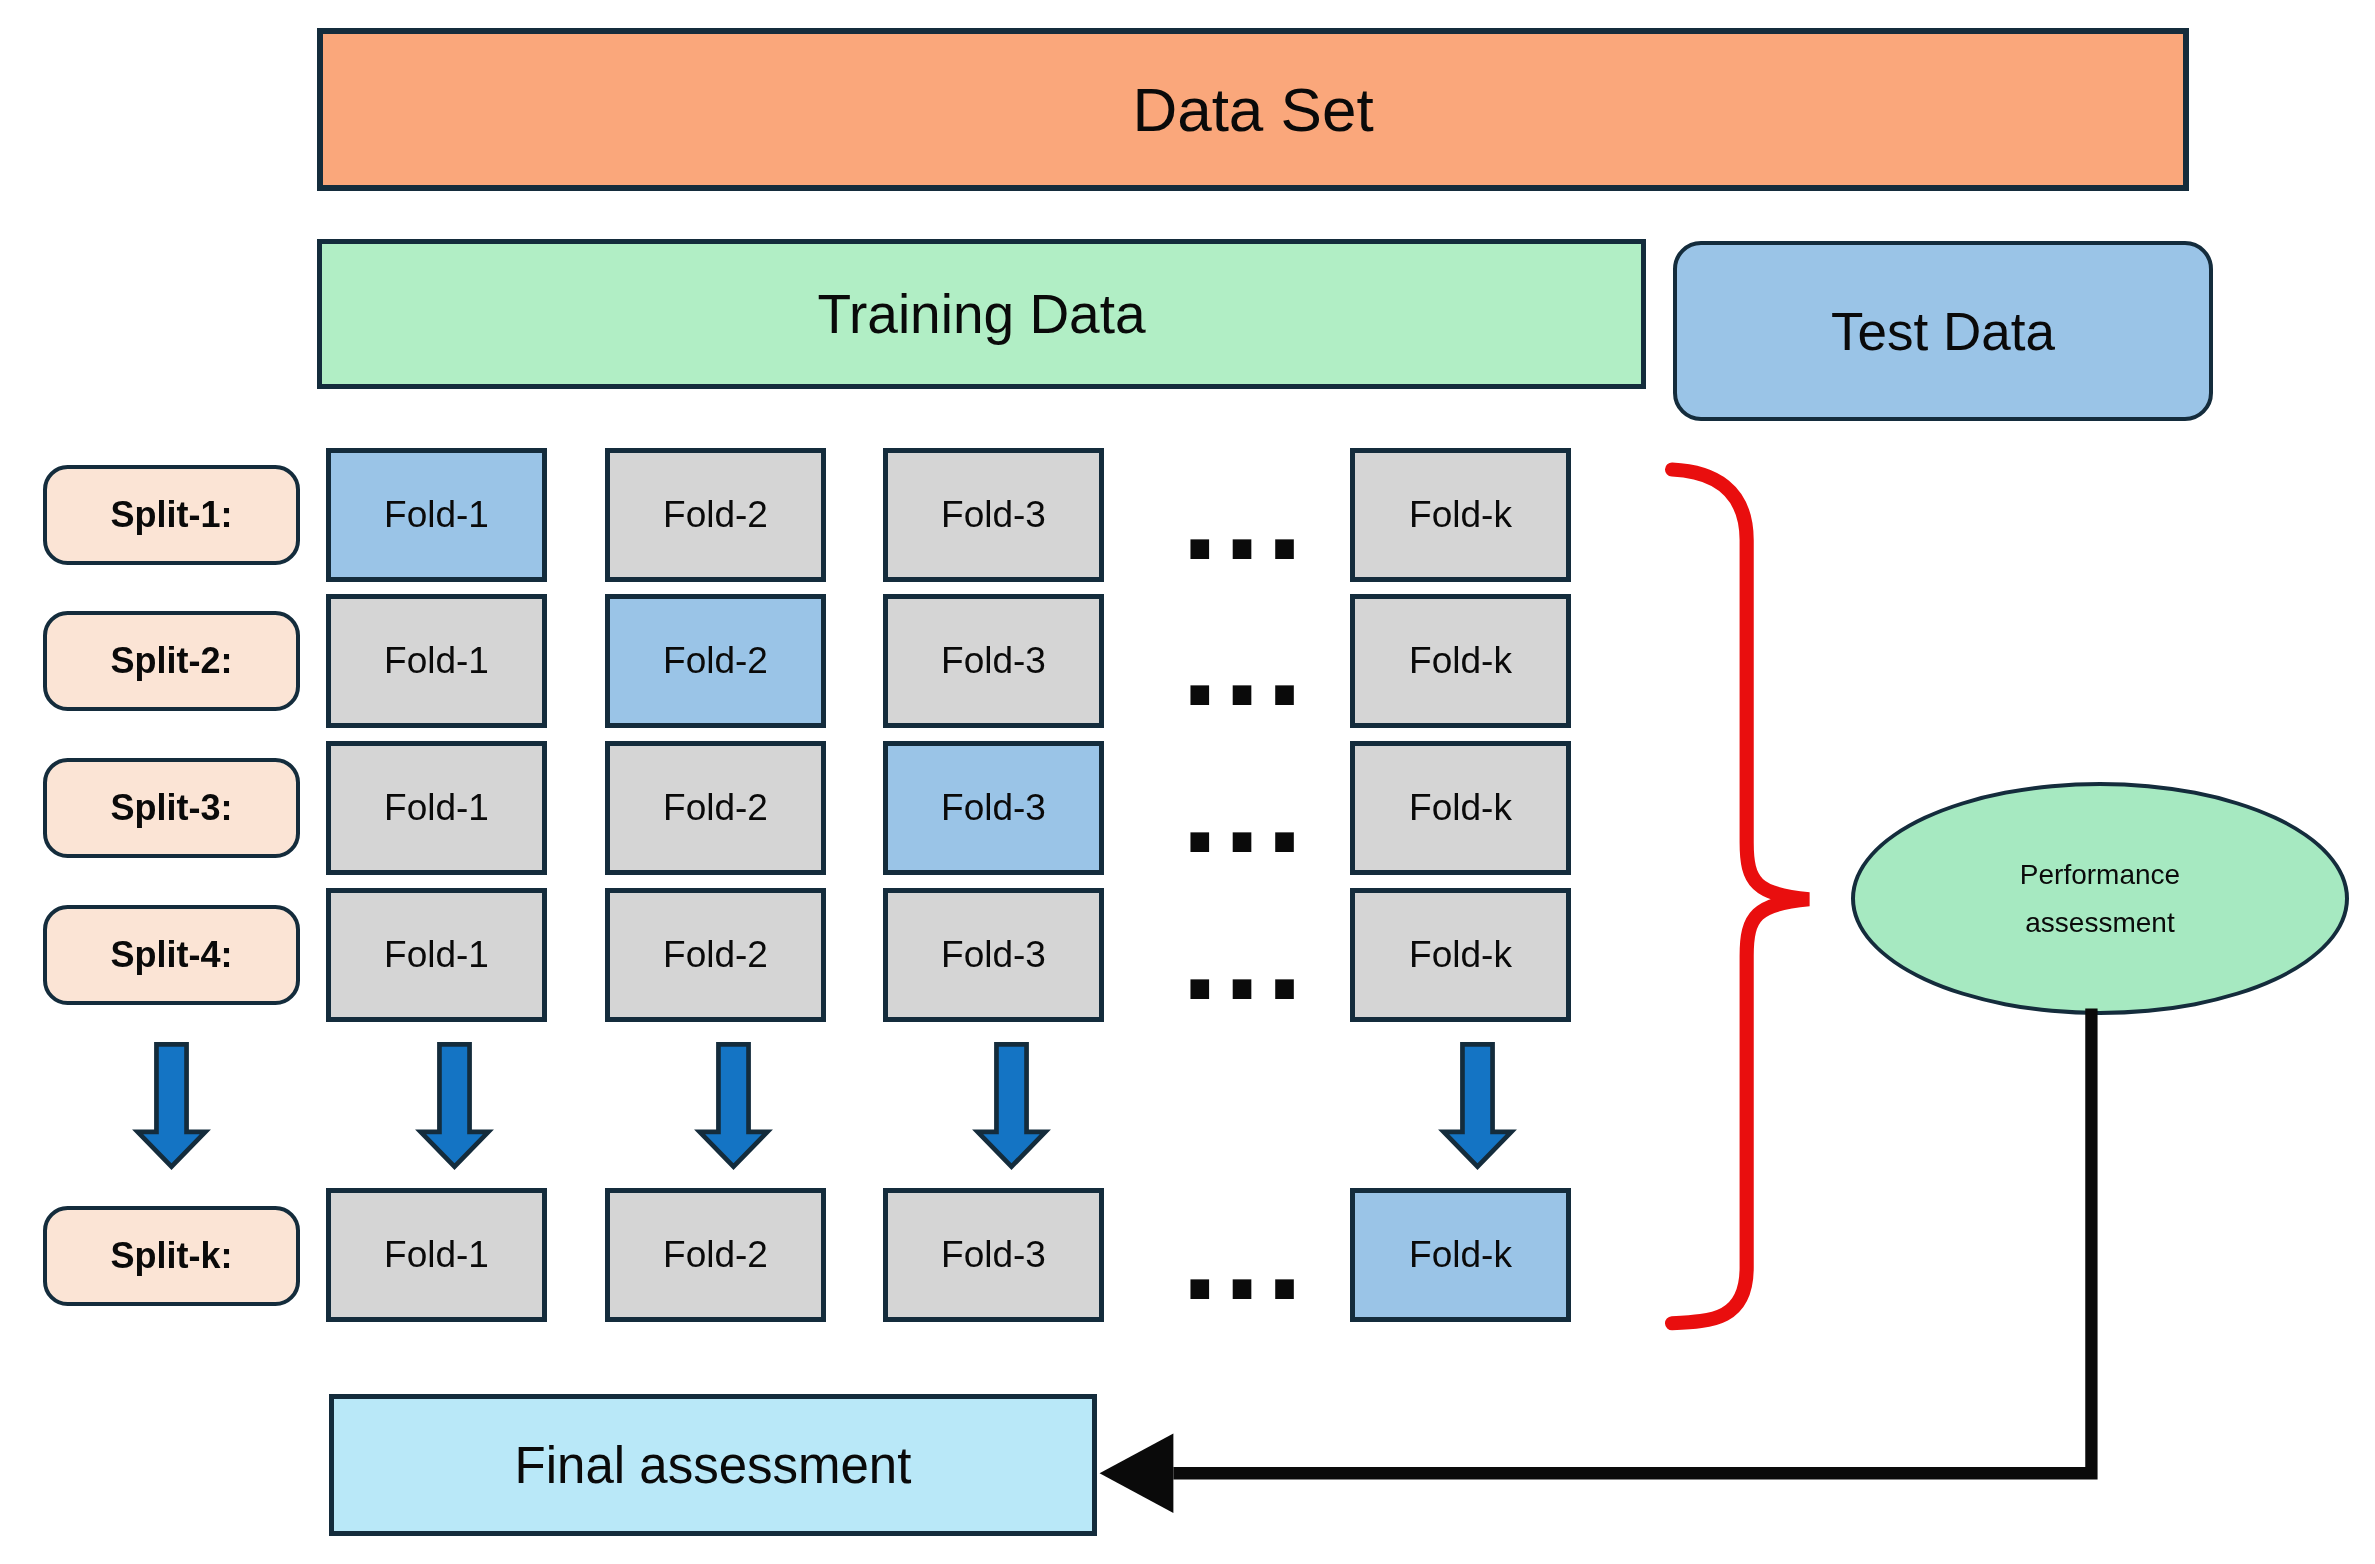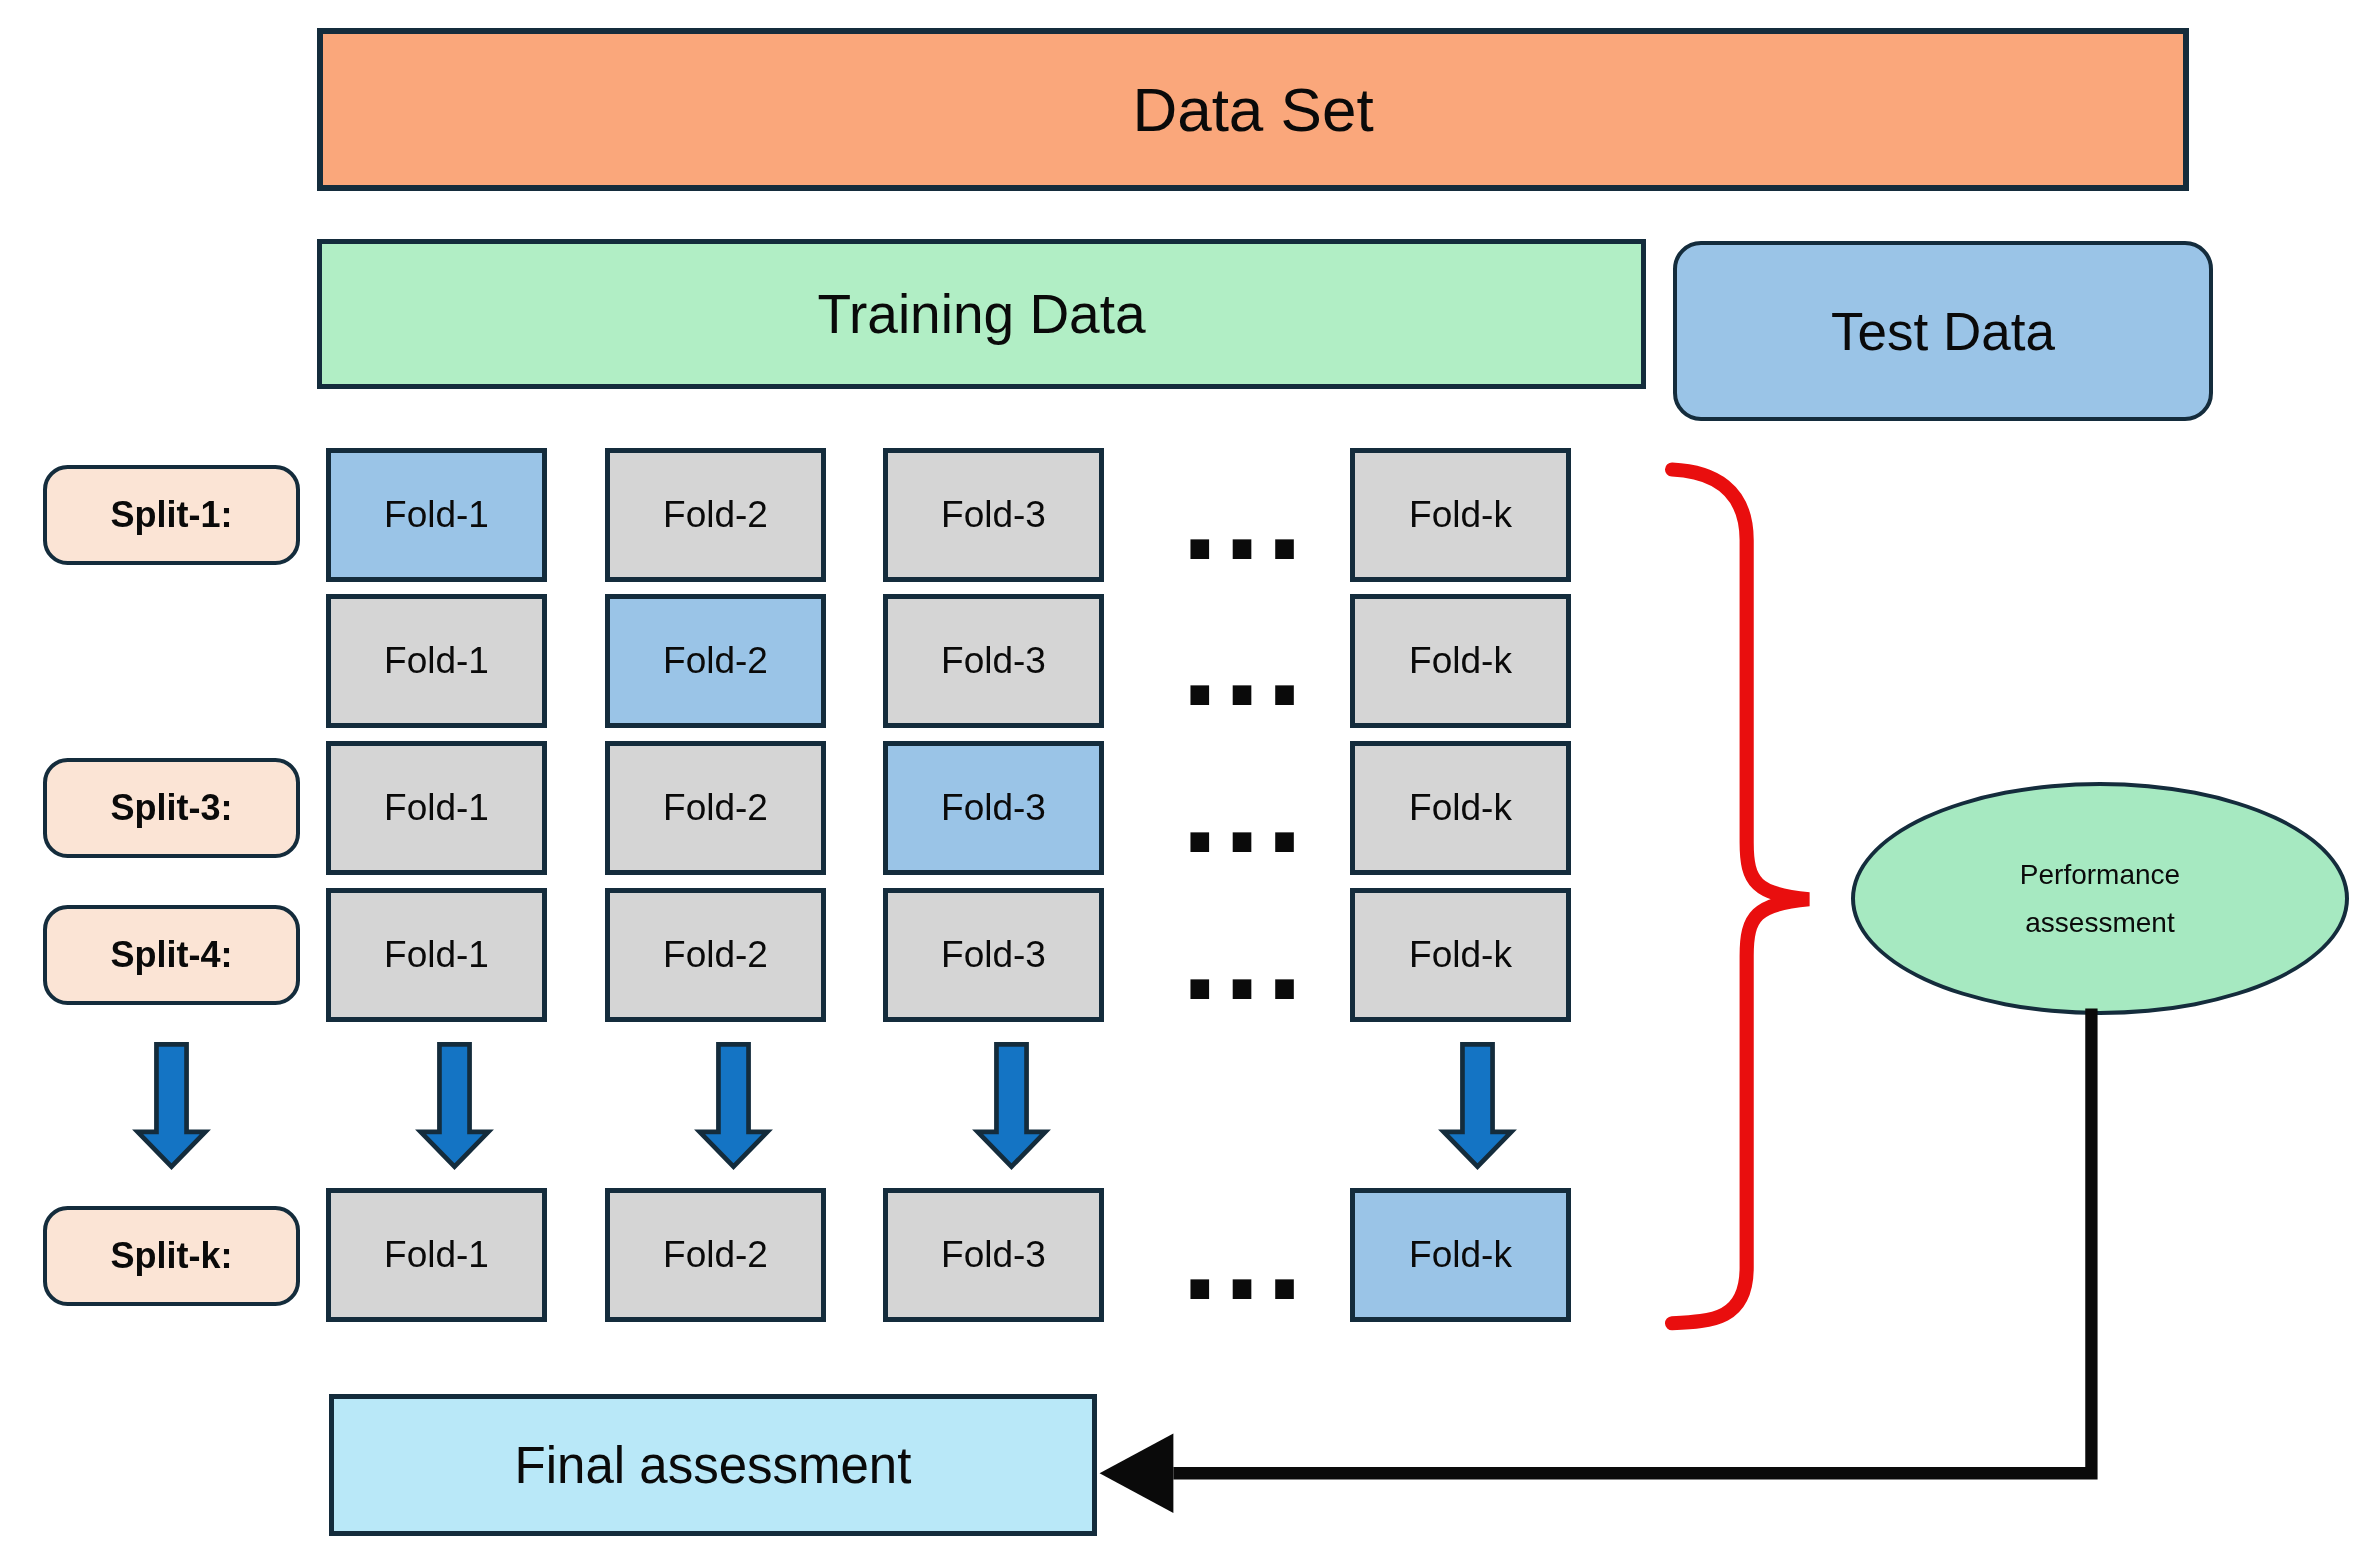--- a/index.html
+++ b/index.html
@@ -87,20 +87,21 @@
   <div class="box training">Training Data</div>
   <div class="box test">Test Data</div>
 
   <div class="box split" style="left:43px;top:465px">Split-1:</div>
   <div class="box fold hl" style="left:326px;top:448px">Fold-1</div>
   <div class="box fold" style="left:605px;top:448px">Fold-2</div>
   <div class="box fold" style="left:883px;top:448px">Fold-3</div>
   <div class="dots" style="position:absolute;left:1140px;top:448px">...</div>
   <div class="box fold" style="left:1350px;top:448px">Fold-k</div>
 
+  <div class="box split" style="left:43px;top:611px">Split-2:</div>
   <div class="box fold" style="left:326px;top:594px">Fold-1</div>
   <div class="box fold hl" style="left:605px;top:594px">Fold-2</div>
   <div class="box fold" style="left:883px;top:594px">Fold-3</div>
   <div class="dots" style="position:absolute;left:1140px;top:594px">...</div>
   <div class="box fold" style="left:1350px;top:594px">Fold-k</div>
 
   <div class="box split" style="left:43px;top:758px">Split-3:</div>
   <div class="box fold" style="left:326px;top:741px">Fold-1</div>
   <div class="box fold" style="left:605px;top:741px">Fold-2</div>
   <div class="box fold hl" style="left:883px;top:741px">Fold-3</div>

